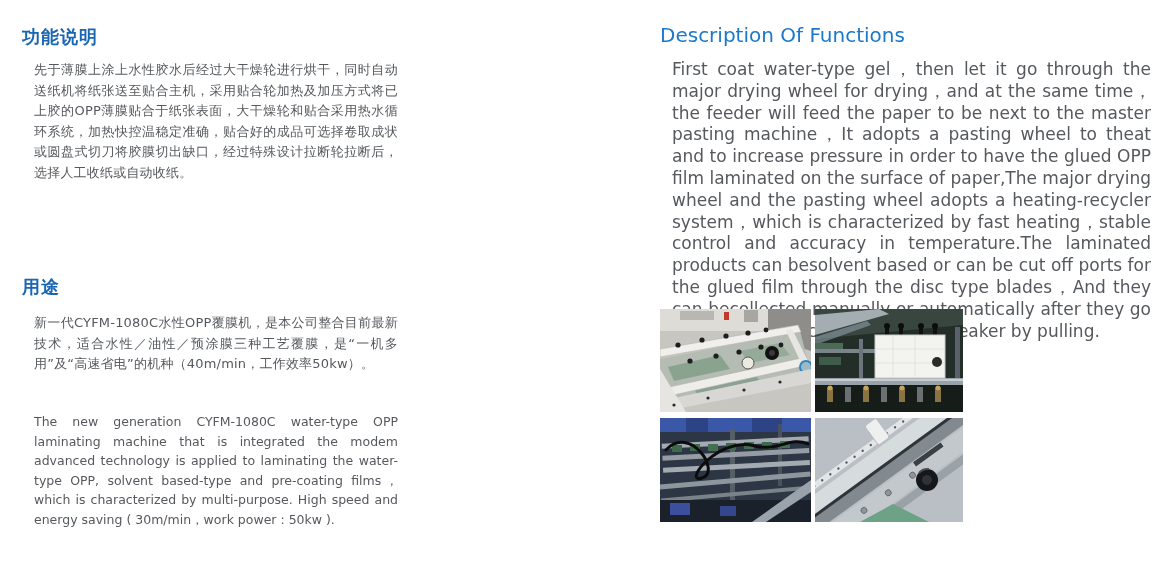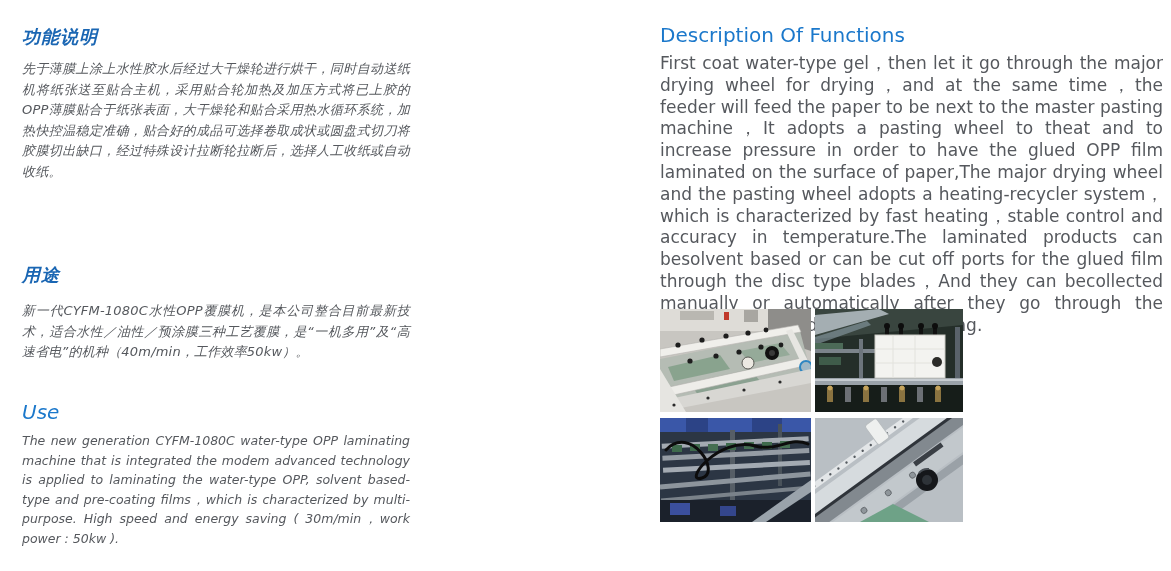--- a/index.html
+++ b/index.html
@@ -18,44 +18,43 @@
     height: 571px;
     background: var(--background);
     font-family: "DejaVu Sans", "Liberation Sans", sans-serif;
     overflow: hidden;
   }
 
   .sec {
     position: absolute;
     left: 22px;
     width: 388px;
-    font-style: italic;
   }
   #sec-func-zh { top: 26px; }
-  #sec-use-zh  { top: 264px; }
+  #sec-use-zh  { top: 276px; }
   #sec-use-en  { top: 400px; }
 
   h2 { margin: 0; font-weight: bold; }
   .h-zh {
     font-size: 18px;
     line-height: 22px;
     color: var(--heading-zh);
     letter-spacing: 1px;
     margin-bottom: 11px;
   }
   #sec-use-zh .h-zh { margin-bottom: 15px; }
   .h-en {
     font-size: 20px;
     line-height: 24px;
     font-weight: 500;
     color: var(--heading-en);
     margin-bottom: 7px;
   }
 
-  p { margin: 0; color: var(--body); text-align: justify; }
+  p { margin: 12px; color: var(--body); text-align: justify; }
   .body-zh {
     font-size: 13px;
     line-height: 20.5px;
     letter-spacing: 0.2px;
   }
   .body-en-left {
     font-size: 12.5px;
     line-height: 19.5px;
   }
 
@@ -94,21 +93,20 @@
     <h2 class="h-zh">功能说明</h2>
     <p class="body-zh">先于薄膜上涂上水性胶水后经过大干燥轮进行烘干，同时自动送纸机将纸张送至贴合主机，采用贴合轮加热及加压方式将已上胶的OPP薄膜贴合于纸张表面，大干燥轮和贴合采用热水循环系统，加热快控温稳定准确，贴合好的成品可选择卷取成状或圆盘式切刀将胶膜切出缺口，经过特殊设计拉断轮拉断后，选择人工收纸或自动收纸。</p>
   </section>
 
   <section class="sec" id="sec-use-zh">
     <h2 class="h-zh">用途</h2>
     <p class="body-zh">新一代CYFM-1080C水性OPP覆膜机，是本公司整合目前最新技术，适合水性／油性／预涂膜三种工艺覆膜，是“一机多用”及“高速省电”的机种（40m/min，工作效率50kw）。</p>
   </section>
 
   <section class="sec" id="sec-use-en">
-    <h2 class="h-en">Use</h2>
     <p class="body-en-left">The new generation CYFM-1080C water-type OPP laminating machine that is integrated the modem advanced technology is applied to laminating the water-type OPP, solvent based-type and pre-coating films，which is characterized by multi-purpose. High speed and energy saving ( 30m/min，work power : 50kw ).</p>
   </section>
 
   <section class="col-right">
     <h2 class="h-en">Description Of Functions</h2>
     <p class="body-en-right">First coat water-type gel，then let it go through the major drying wheel for drying，and at the same time，the feeder will feed the paper to be next to the master pasting machine，It adopts a pasting wheel to theat and to increase pressure in order to have the glued OPP film laminated on the surface of paper,The major drying wheel and the pasting wheel adopts a heating-recycler system，which is characterized by fast heating，stable control and accuracy in temperature.The laminated products can besolvent based or can be cut off ports for the glued film through the disc type blades，And they can becollected manually or automatically after they go through the specially-designed breaker by pulling.</p>
   </section>
 
   <div class="photo-grid">
 

